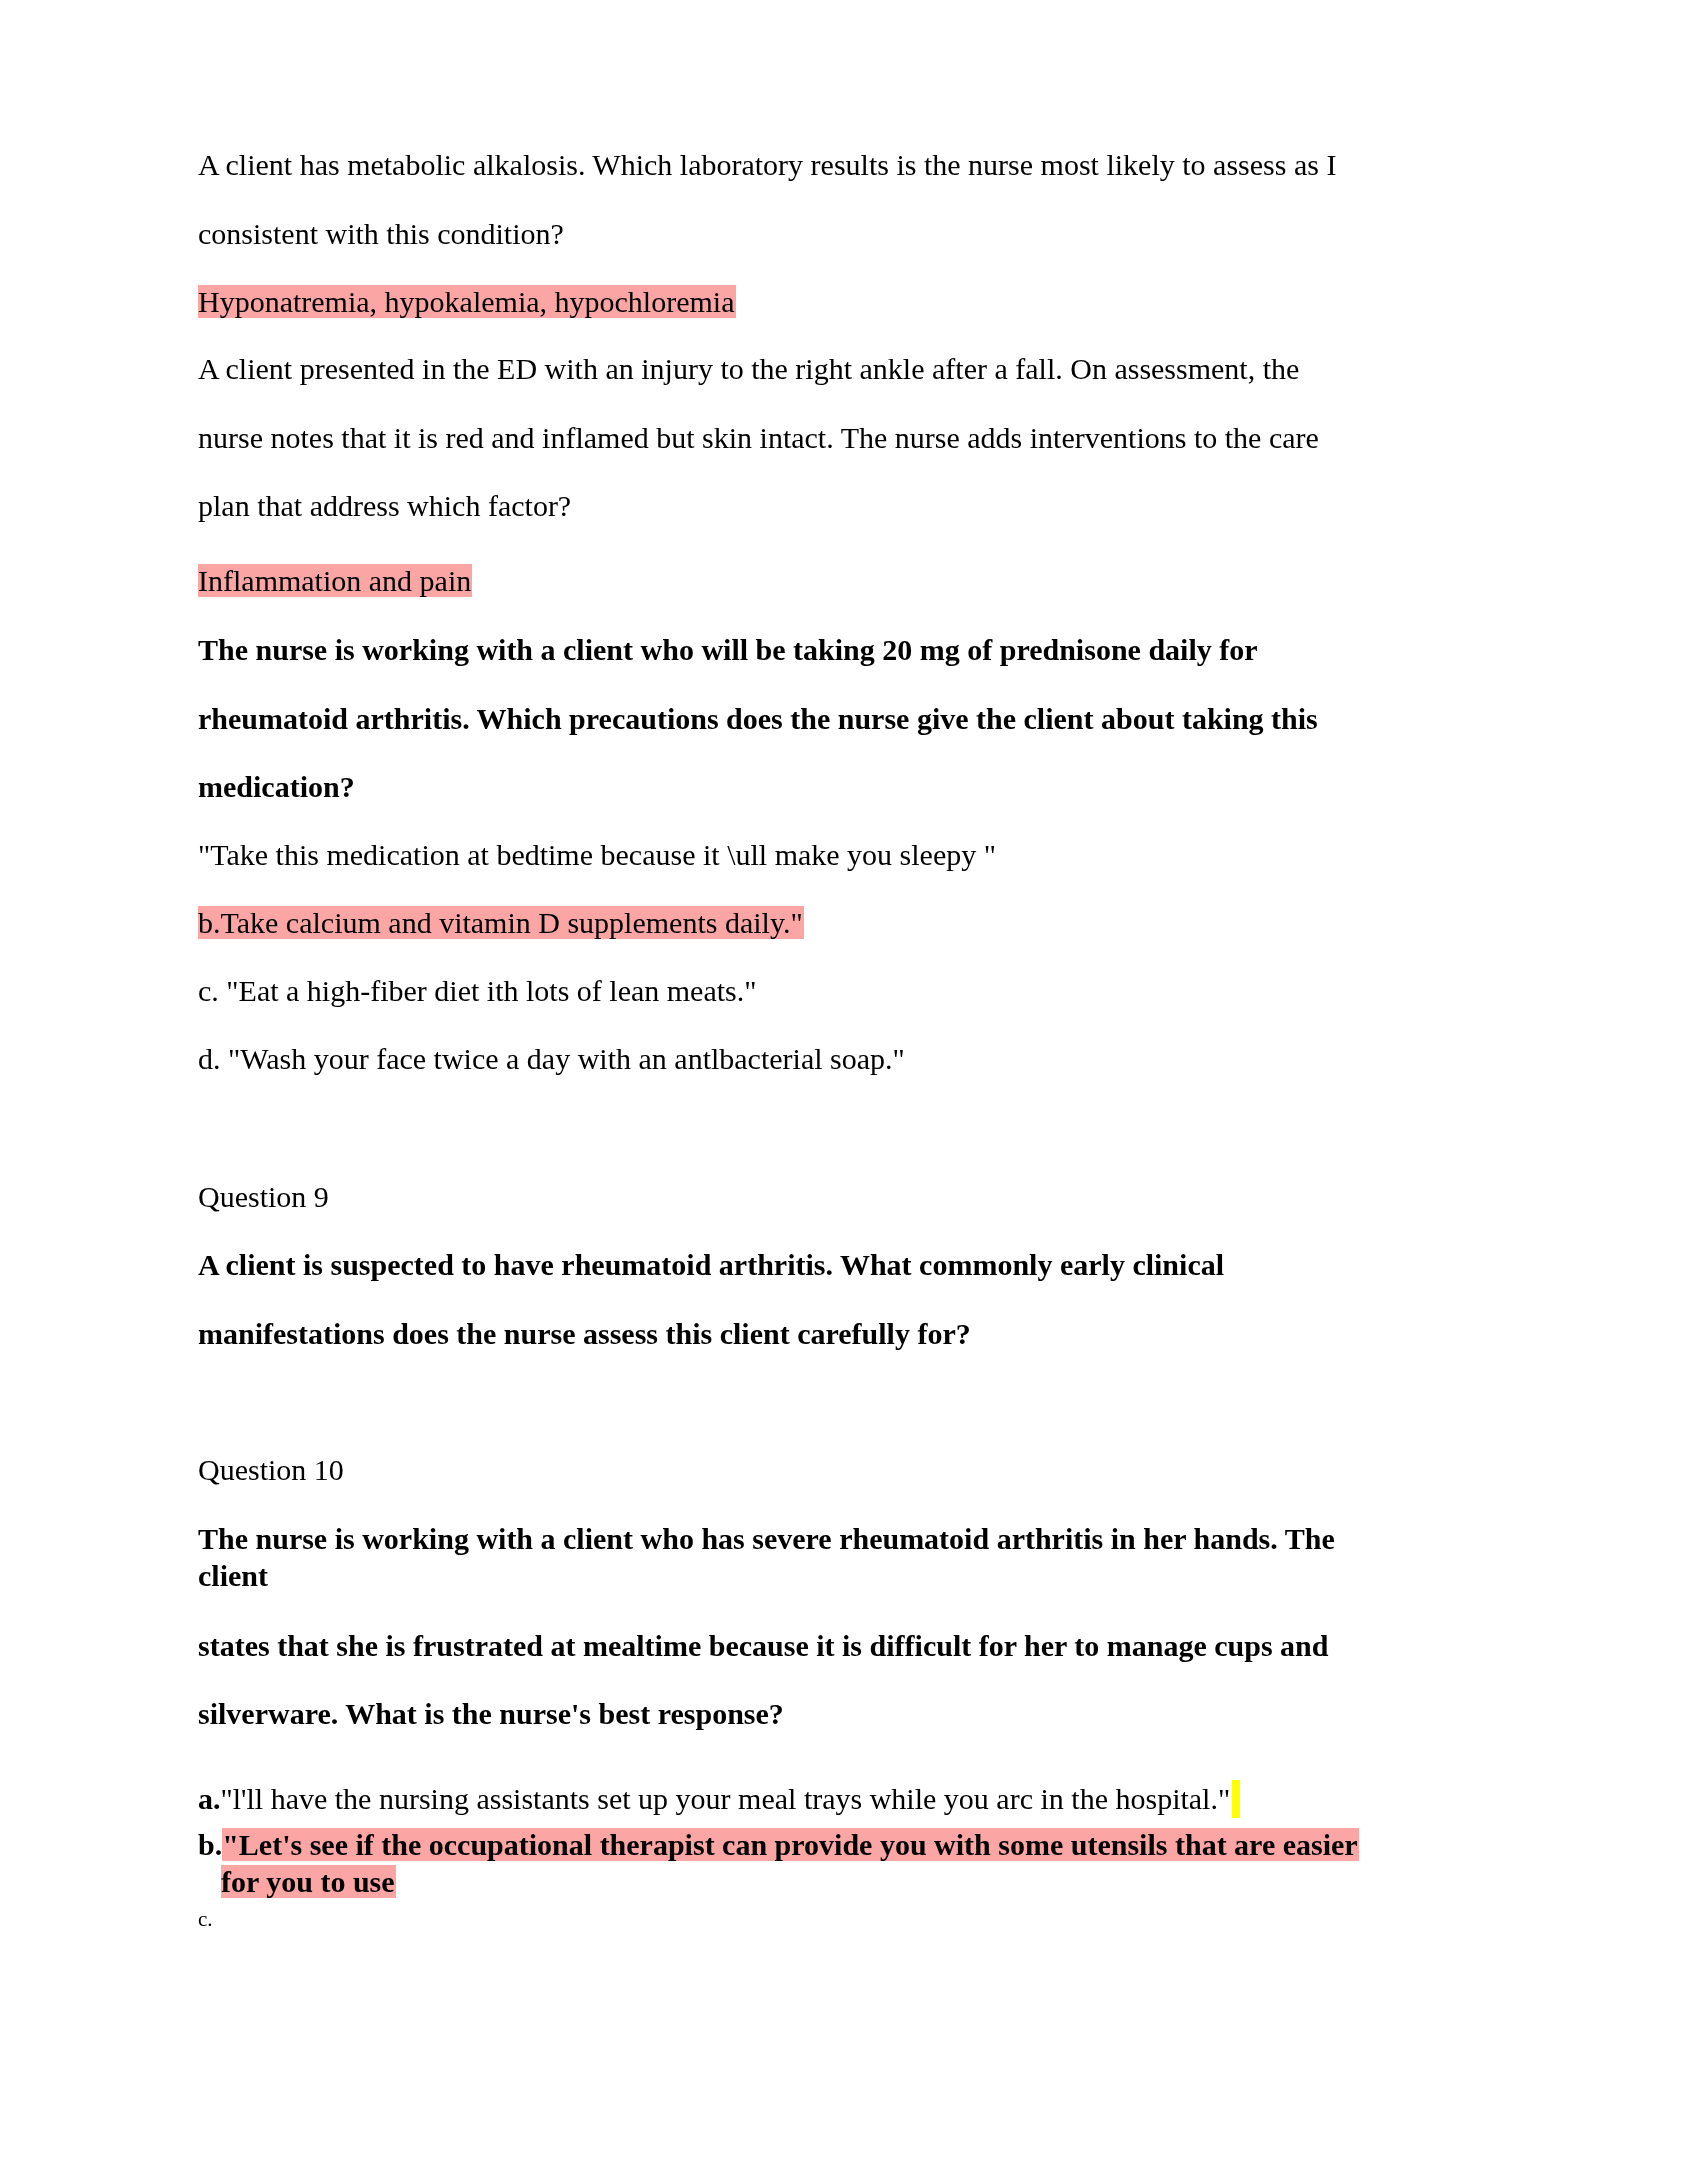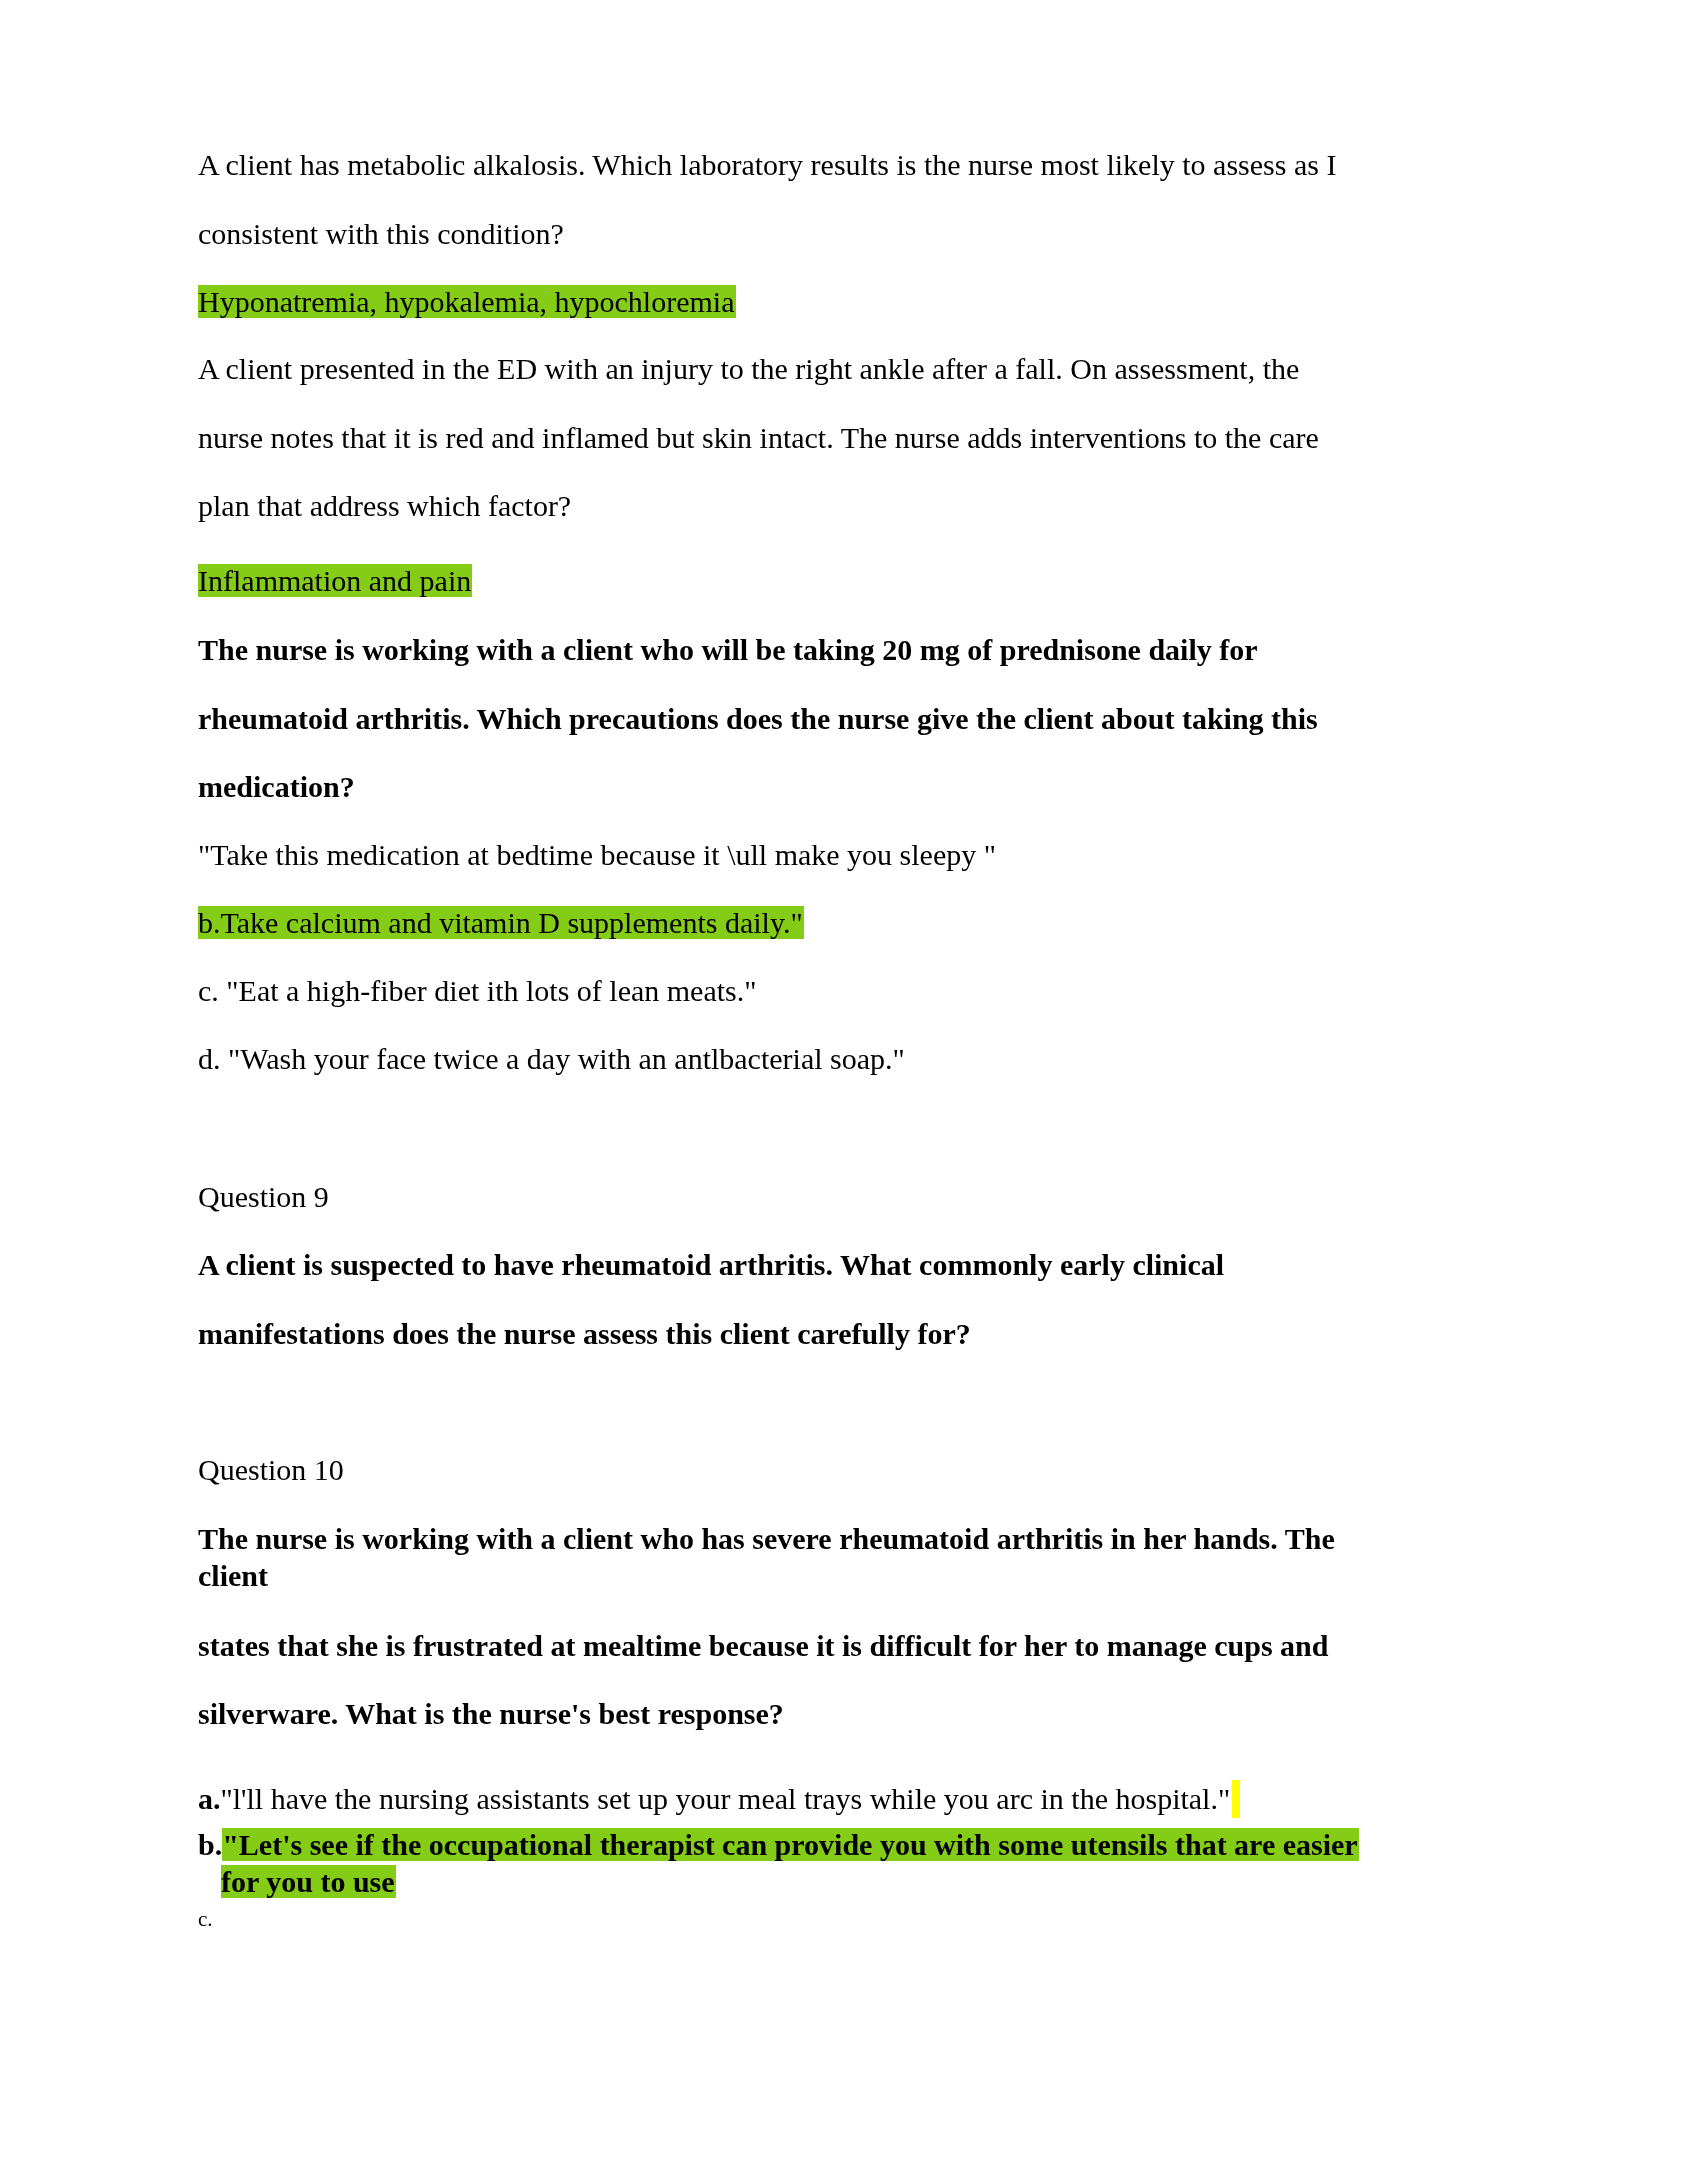--- a/index.html
+++ b/index.html
@@ -24,21 +24,21 @@
     }
     .line {
       position: absolute;
       left: 198px;
       font-size: 30px;
       line-height: 30px;
       white-space: nowrap;
     }
     .bold { font-weight: bold; }
     .hl {
-      background: #84cc16;
+      background: #fca5a5;
       padding: 0 1px 0 0;
       text-align: right;
     }
     .small { font-size: 21px; line-height: 21px; }
     .mark {
       display: inline-block;
       width: 8px;
       height: 38px;
       background: #ffff00;
       vertical-align: -9px;

